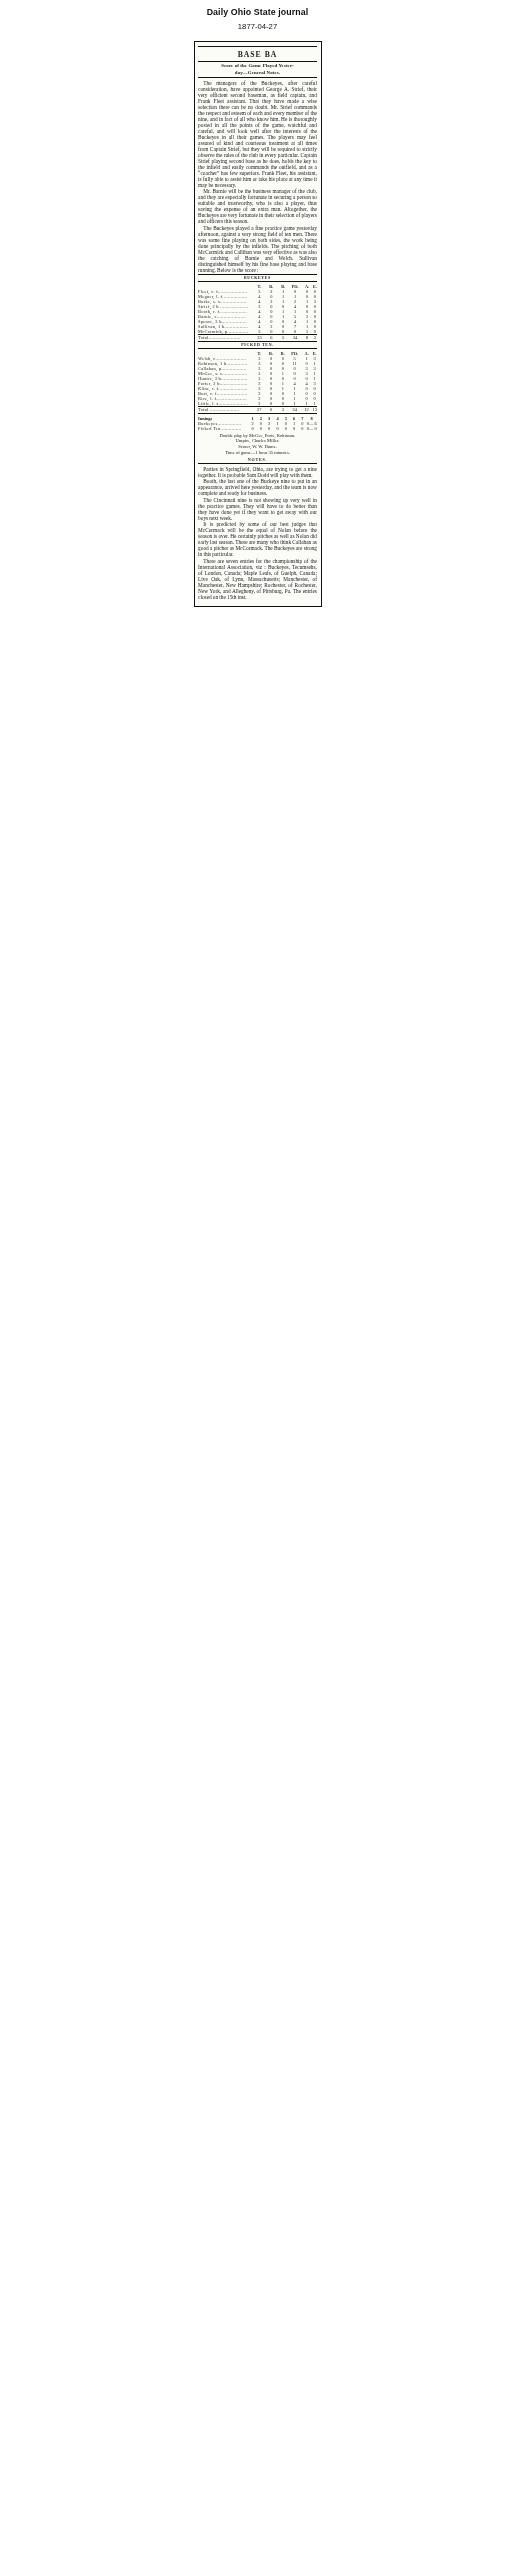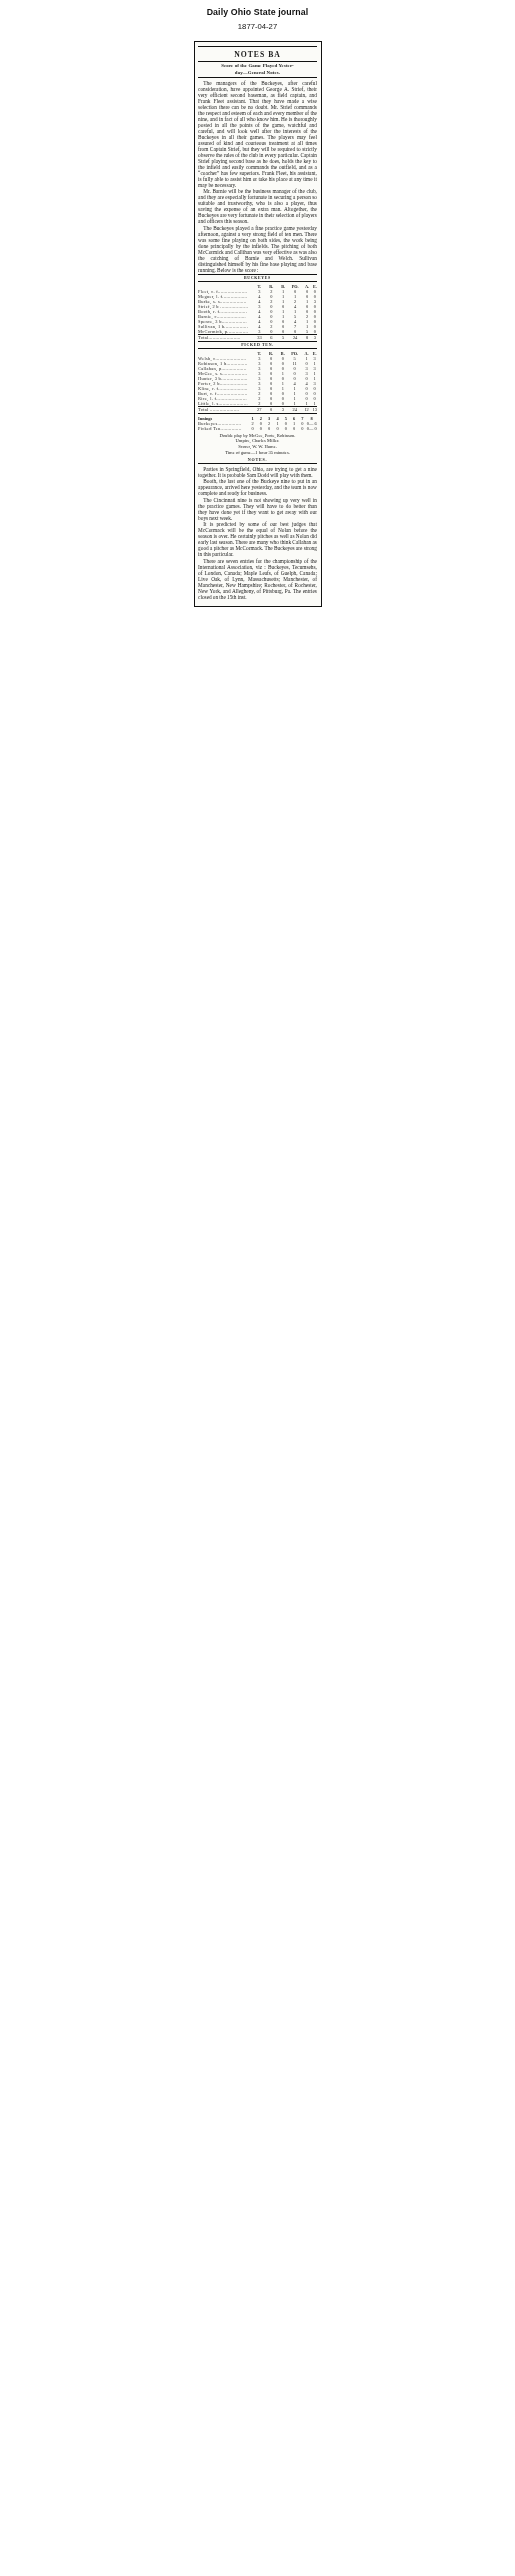--- a/index.html
+++ b/index.html
@@ -156,21 +156,21 @@
 <div class="page">
 
   <div class="masthead">
     <div class="paper-name">Daily Ohio State journal</div>
     <div class="paper-date">1877-04-27</div>
   </div>
 
   <div class="clipping">
 
     <div class="rule-thick"></div>
-    <div class="headline-1">NOTES BA</div>
+    <div class="headline-1">BASE BA</div>
     <div class="rule-thin"></div>
     <div class="headline-2">
       <div>Score of the Game Played Yester-</div>
       <div>day—General Notes.</div>
     </div>
     <div class="rule-thin"></div>
 
     <div class="body-text">
       <p>The managers of the Buckeyes, after careful consideration, have appointed George A. Strief, their very efficient second baseman, as field captain, and Frank Fleet assistant. That they have made a wise selection there can be no doubt. Mr. Strief commands the respect and esteem of each and every member of the nine, and in fact of all who know him. He is thoroughly posted in all the points of the game, watchful and careful, and will look well after the interests of the Buckeyes in all their games. The players may feel assured of kind and courteous treatment at all times from Captain Strief, but they will be required to strictly observe the rules of the club in every particular. Captain Strief playing second base as he does, holds the key to the infield and easily commands the outfield, and as a “coacher” has few superiors. Frank Fleet, his assistant, is fully able to assist him or take his place at any time it may be necessary.</p>
       <p>Mr. Barnie will be the business manager of the club, and they are especially fortunate in securing a person so suitable and trustworthy, who is also a player, thus saving the expense of an extra man. Altogether, the Buckeyes are very fortunate in their selection of players and officers this season.</p>

